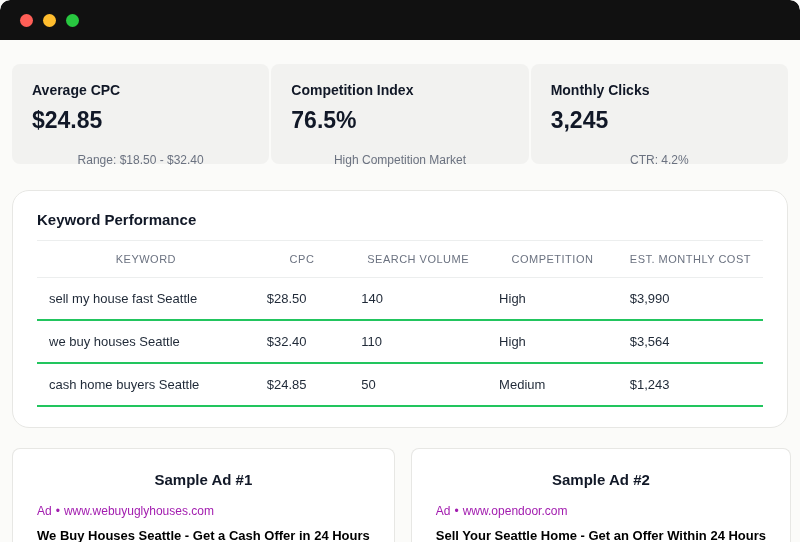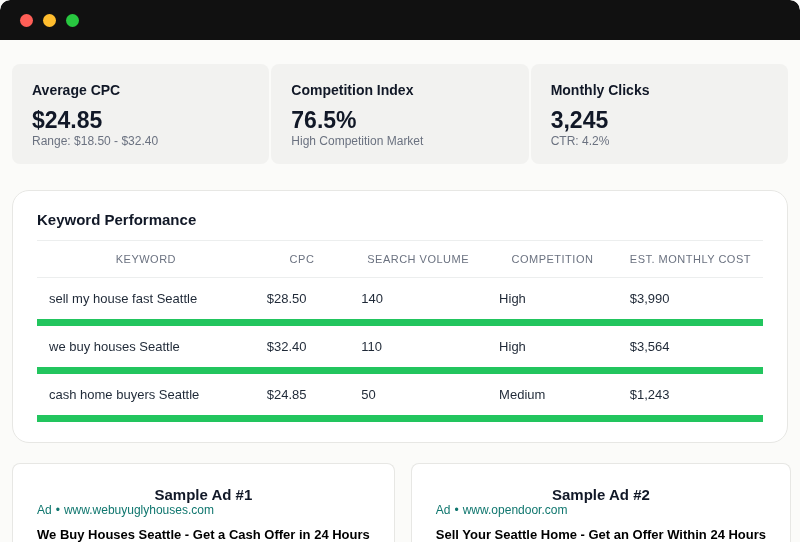--- a/index.html
+++ b/index.html
@@ -53,21 +53,22 @@
   }
   .stat-value {
     font-size: 23px;
     font-weight: 700;
     color: #111827;
     margin-top: 9px;
   }
   .stat-sub {
     font-size: 12px;
     color: #6b7280;
-    margin-top: 0;
+    margin-top: 19px;
+    text-align: center;
   }
 
   
   .kw-panel {
     margin: 26px 12px 0 12px;
     background: #ffffff;
     border: 1px solid #e7e7e4;
     border-radius: 17px;
     padding: 20px 24px;
   }
@@ -90,21 +91,21 @@
     text-align: center;
     padding: 12px;
     border-top: 1px solid #eceeee;
     border-bottom: 1px solid #eceeee;
   }
   .kw-table td {
     font-size: 13px;
     color: #1f2937;
     text-align: left;
     padding: 13px 12px;
-    border-bottom: 7px solid #22c55e;
+    border-bottom: 2px solid #22c55e;
   }
   .col-keyword { width: 30%; }
   .col-cpc { width: 13%; }
   .col-volume { width: 19%; }
   .col-competition { width: 18%; }
   .col-cost { width: 20%; }
 
   
   .ads-row {
     display: flex;
@@ -120,22 +121,23 @@
     padding: 22px 24px;
     min-height: 130px;
   }
   .ad-title {
     font-size: 15px;
     font-weight: 700;
     color: #111827;
     text-align: center;
   }
   .ad-source {
+    margin-top: 16px;
     font-size: 12px;
-    color: #0f766e;
+    color: #a21caf;
   }
   .ad-source .sep { margin: 0 4px; }
   .ad-headline {
     display: block;
     margin-top: 10px;
     font-size: 13px;
     font-weight: 700;
     color: #000000;
     text-decoration: none;
     white-space: nowrap;

